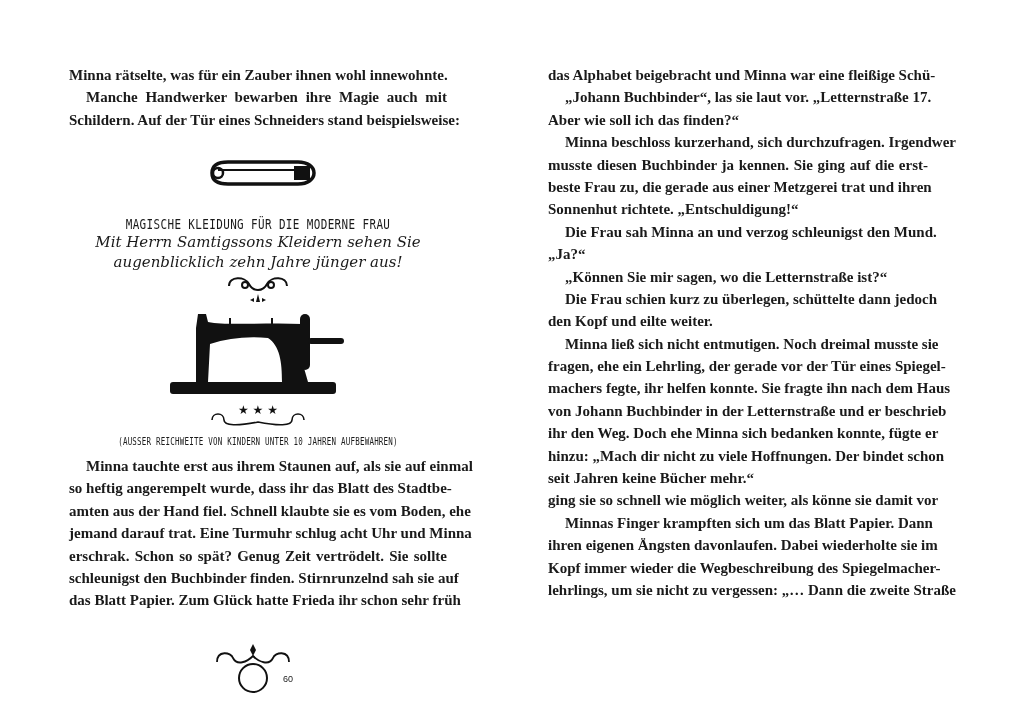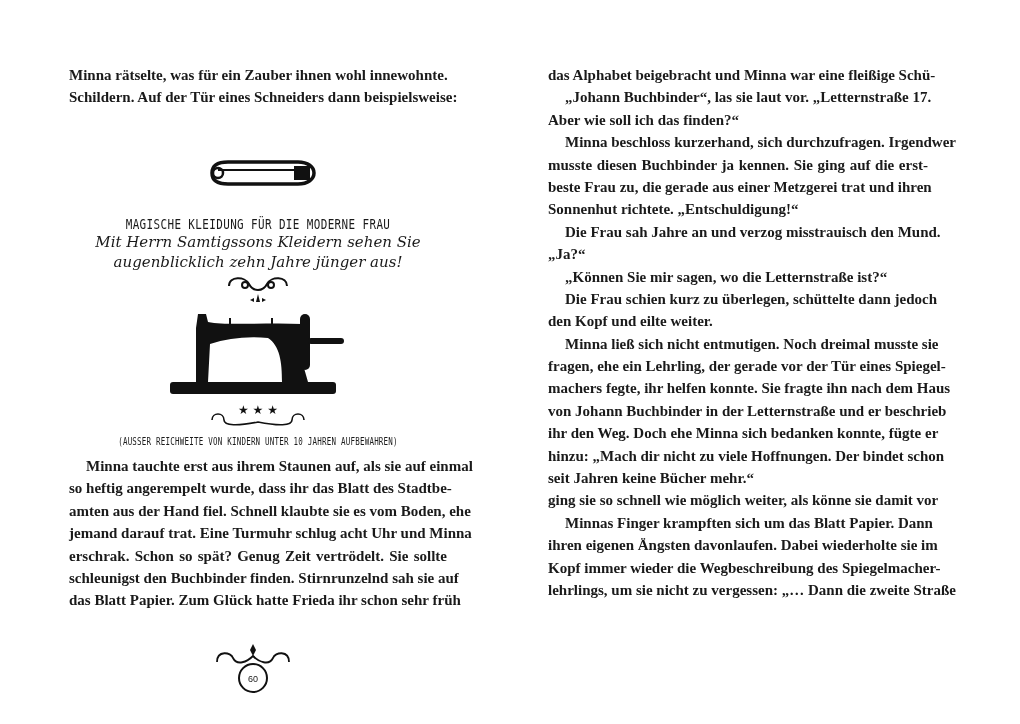--- a/index.html
+++ b/index.html
@@ -16,29 +16,30 @@
   .block1 { top:64px; }
   .block2 { top:455px; }
   .rblock { top:64px; }
   .sign { position:absolute; left:69px; width:378px; top:150px; text-align:center; }
   .sign-title { font-family:"DejaVu Sans Mono", monospace; font-size:14px; letter-spacing:0.5px; margin-top:28px; transform:scaleX(0.78); display:block; }
   .sign-script { font-family:"DejaVu Serif", serif; font-style:italic; font-size:15px; line-height:20px; display:block; }
   .sign-foot { font-family:"DejaVu Sans Mono", monospace; font-size:10px; display:block; transform:scaleX(0.75); margin-top:6px; letter-spacing:0.3px; }
   .folio { position:absolute; top:640px; width:80px; height:58px; }
   .left .folio { left:213px; }
   .right .folio { left:213px; }
-  .folio-num { position:absolute; left:0; width:80px; top:34px; text-align:center; font-size:9px; font-family:"Liberation Sans", sans-serif; }
+  .folio-num { position:absolute; left:0; width:80px; top:34px; text-align:right; font-size:9px; font-family:"Liberation Sans", sans-serif; }
 </style>
 </head>
 <body>
 
 <div class="page left">
   <div class="text block1">
       <span class="line last">Minna rätselte, was für ein Zauber ihnen wohl innewohnte.</span>
-      <span class="line last">Schildern. Auf der Tür eines Schneiders dann beispielsweise:</span>
+      <span class="line indent">Manche Handwerker bewarben ihre Magie auch mit</span>
+      <span class="line last">Schildern. Auf der Tür eines Schneiders stand beispielsweise:</span>
     </div>
 
   <div class="sign">
     <svg width="120" height="30" viewBox="0 0 120 30" style="display:block;margin:8px auto 0;">
       <path d="M14 15 C14 6 22 4 30 4 L100 4 C110 4 116 9 116 15 C116 21 110 26 100 26 L30 26 C22 26 14 24 14 15 Z" fill="none" stroke="#111" stroke-width="3.5"></path>
       <path d="M20 12 L104 12" stroke="#111" stroke-width="2"></path>
       <circle cx="20" cy="15" r="5" fill="none" stroke="#111" stroke-width="2.5"></circle>
       <path d="M96 8 L112 8 L112 22 L96 22 Z" fill="#111"></path>
     </svg>
     <span class="sign-title">MAGISCHE KLEIDUNG FÜR DIE MODERNE FRAU</span>
@@ -88,21 +89,21 @@
 
 <div class="page right">
   <div class="text rblock">
       <span class="line">das Alphabet beigebracht und Minna war eine fleißige Schü-</span>
       <span class="line indent">„Johann Buchbinder“, las sie laut vor. „Letternstraße 17.</span>
       <span class="line last">Aber wie soll ich das finden?“</span>
       <span class="line indent">Minna beschloss kurzerhand, sich durchzufragen. Irgendwer</span>
       <span class="line">musste diesen Buchbinder ja kennen. Sie ging auf die erst-</span>
       <span class="line">beste Frau zu, die gerade aus einer Metzgerei trat und ihren</span>
       <span class="line last">Sonnenhut richtete. „Entschuldigung!“</span>
-      <span class="line indent">Die Frau sah Jahre an und verzog misstrauisch den Mund.</span>
+      <span class="line indent">Die Frau sah Minna an und verzog schleunigst den Mund.</span>
       <span class="line last">„Ja?“</span>
       <span class="line indent last">„Können Sie mir sagen, wo die Letternstraße ist?“</span>
       <span class="line indent">Die Frau schien kurz zu überlegen, schüttelte dann jedoch</span>
       <span class="line last">den Kopf und eilte weiter.</span>
       <span class="line indent">Minna ließ sich nicht entmutigen. Noch dreimal musste sie</span>
       <span class="line">fragen, ehe ein Lehrling, der gerade vor der Tür eines Spiegel-</span>
       <span class="line">machers fegte, ihr helfen konnte. Sie fragte ihn nach dem Haus</span>
       <span class="line">von Johann Buchbinder in der Letternstraße und er beschrieb</span>
       <span class="line">ihr den Weg. Doch ehe Minna sich bedanken konnte, fügte er</span>
       <span class="line">hinzu: „Mach dir nicht zu viele Hoffnungen. Der bindet schon</span>

